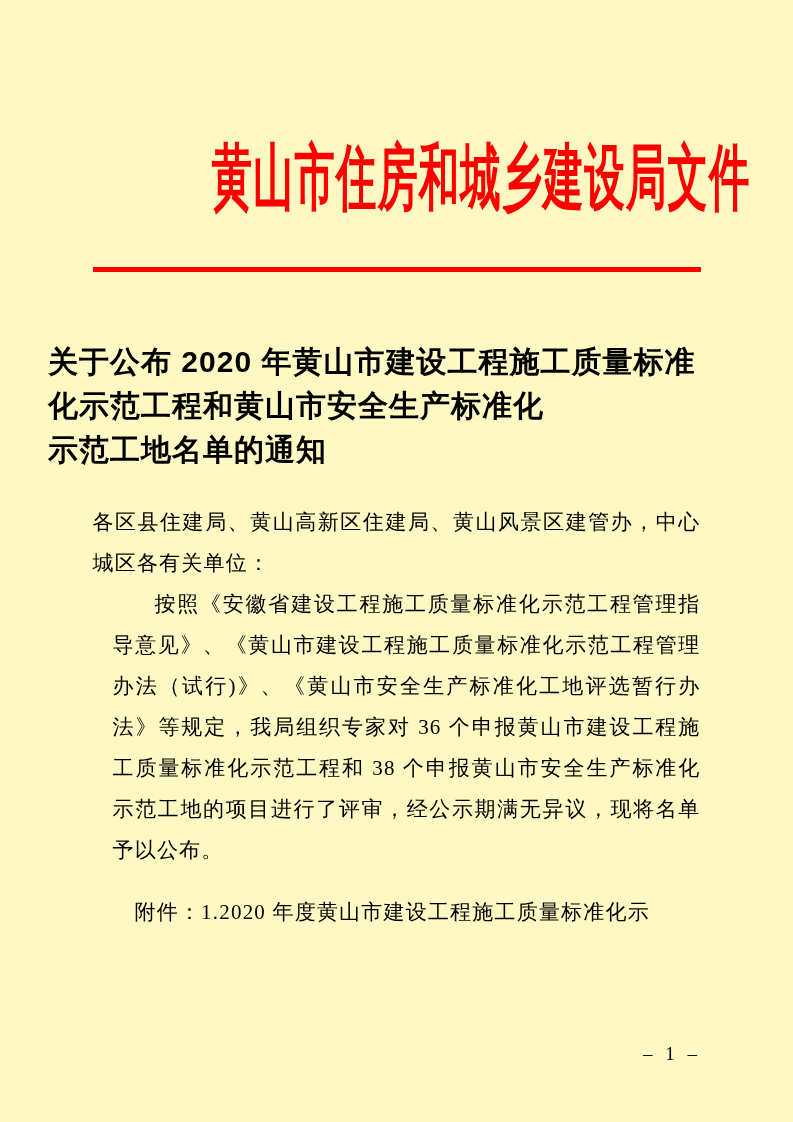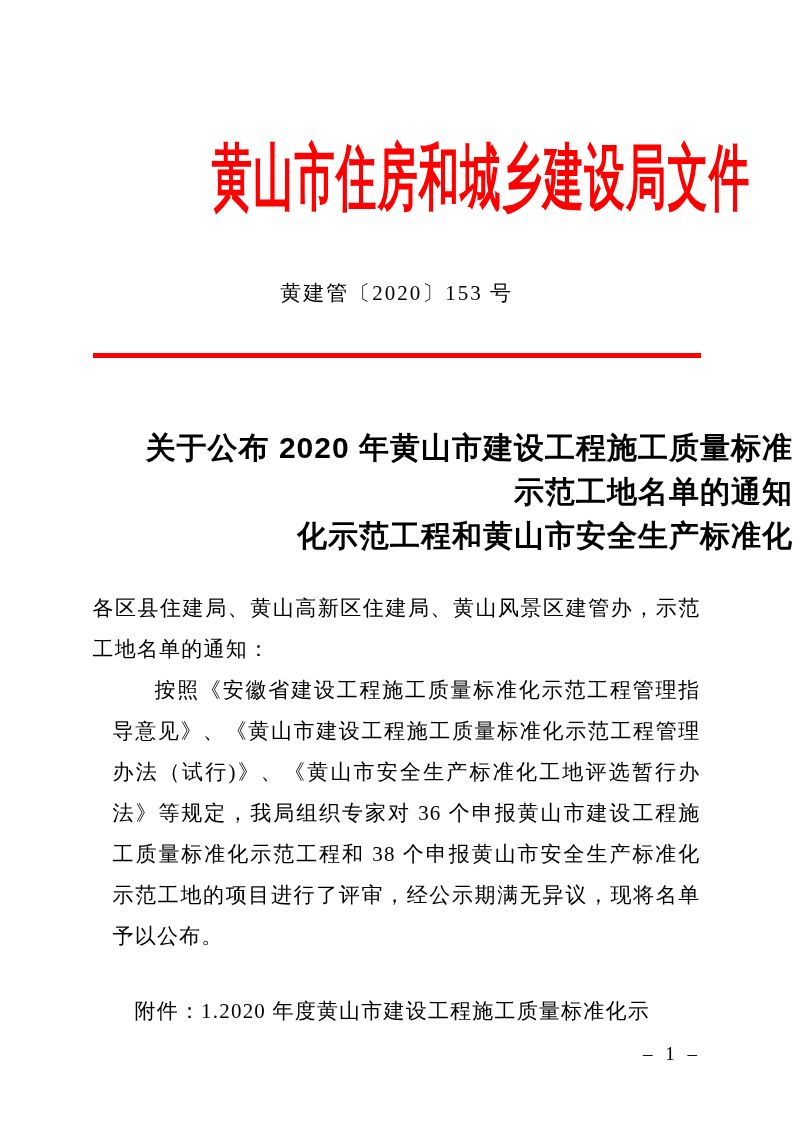--- a/index.html
+++ b/index.html
@@ -4,21 +4,21 @@
 <style>
   * { margin: 0; padding: 0; box-sizing: border-box; }
   html, body { background: #e8e8e8; }
   body { font-family: "Liberation Serif", serif; }
 
   .page {
     position: relative;
     width: 793px;
     height: 1122px;
     margin: 0 auto;
-    background: #ffffff;
+    background: #fef9c3;
     color: #000000;
     overflow: hidden;
   }
 
   
   .banner {
     padding-top: 132px;
     text-align: center;
   }
   .banner-text {
@@ -47,40 +47,41 @@
   .red-divider {
     width: 608px;
     height: 5px;
     margin: 45px auto 0;
     background: var(--red, #fe0000);
   }
 
   
   .title-block {
     margin-top: 68px;
-    text-align: right;
+    text-align: left;
     font-family: "Liberation Sans", "DejaVu Sans", sans-serif;
     font-weight: 700;
     font-size: 30px;
     line-height: 44px;
     letter-spacing: 1px;
+    margin-left: 48px;
   }
   .title-line { display: block; }
 
   
   .body-block {
     width: 608px;
     margin: 30px auto 0;
     font-size: 21px;
     line-height: 41px;
     letter-spacing: 1.2px;
     text-align: justify;
   }
   .para { text-indent: 2em; margin-left: 20px; }
-  .attachment { margin-top: 34px; text-indent: 2em; }
+  .attachment { margin-top: 21px; text-indent: 2em; }
 
   
   .page-number {
     position: absolute;
     right: 92px;
     bottom: 56px;
     font-size: 19px;
     line-height: 24px;
     letter-spacing: 4px;
     white-space: nowrap;
@@ -88,31 +89,30 @@
 </style>
 </head>
 <body>
 
 <div class="page">
 
   <div class="banner">
     <span class="banner-text">黄山市住房和城乡建设局文件</span>
   </div>
 
-  <div class="doc-number">黄建管〔2020〕153 号</div>
 
   <div class="red-divider"></div>
 
   <div class="title-block">
     <span class="title-line">关于公布 2020 年黄山市建设工程施工质量标准</span>
+    <span class="title-line">化示范工程和黄山市安全生产标准化</span>
     <span class="title-line">示范工地名单的通知</span>
-    <span class="title-line">化示范工程和黄山市安全生产标准化</span>
   </div>
 
   <div class="body-block">
-    <p class="salutation">各区县住建局、黄山高新区住建局、黄山风景区建管办，示范工地名单的通知：</p>
+    <p class="salutation">各区县住建局、黄山高新区住建局、黄山风景区建管办，中心城区各有关单位：</p>
     <p class="para">按照《安徽省建设工程施工质量标准化示范工程管理指导意见》、《黄山市建设工程施工质量标准化示范工程管理办法（试行)》、《黄山市安全生产标准化工地评选暂行办法》等规定，我局组织专家对 36 个申报黄山市建设工程施工质量标准化示范工程和 38 个申报黄山市安全生产标准化示范工地的项目进行了评审，经公示期满无异议，现将名单予以公布。</p>
     <p class="attachment">附件：1.2020 年度黄山市建设工程施工质量标准化示</p>
   </div>
 
   <div class="page-number">– 1 –</div>
 
 </div>
 
 </body></html>

